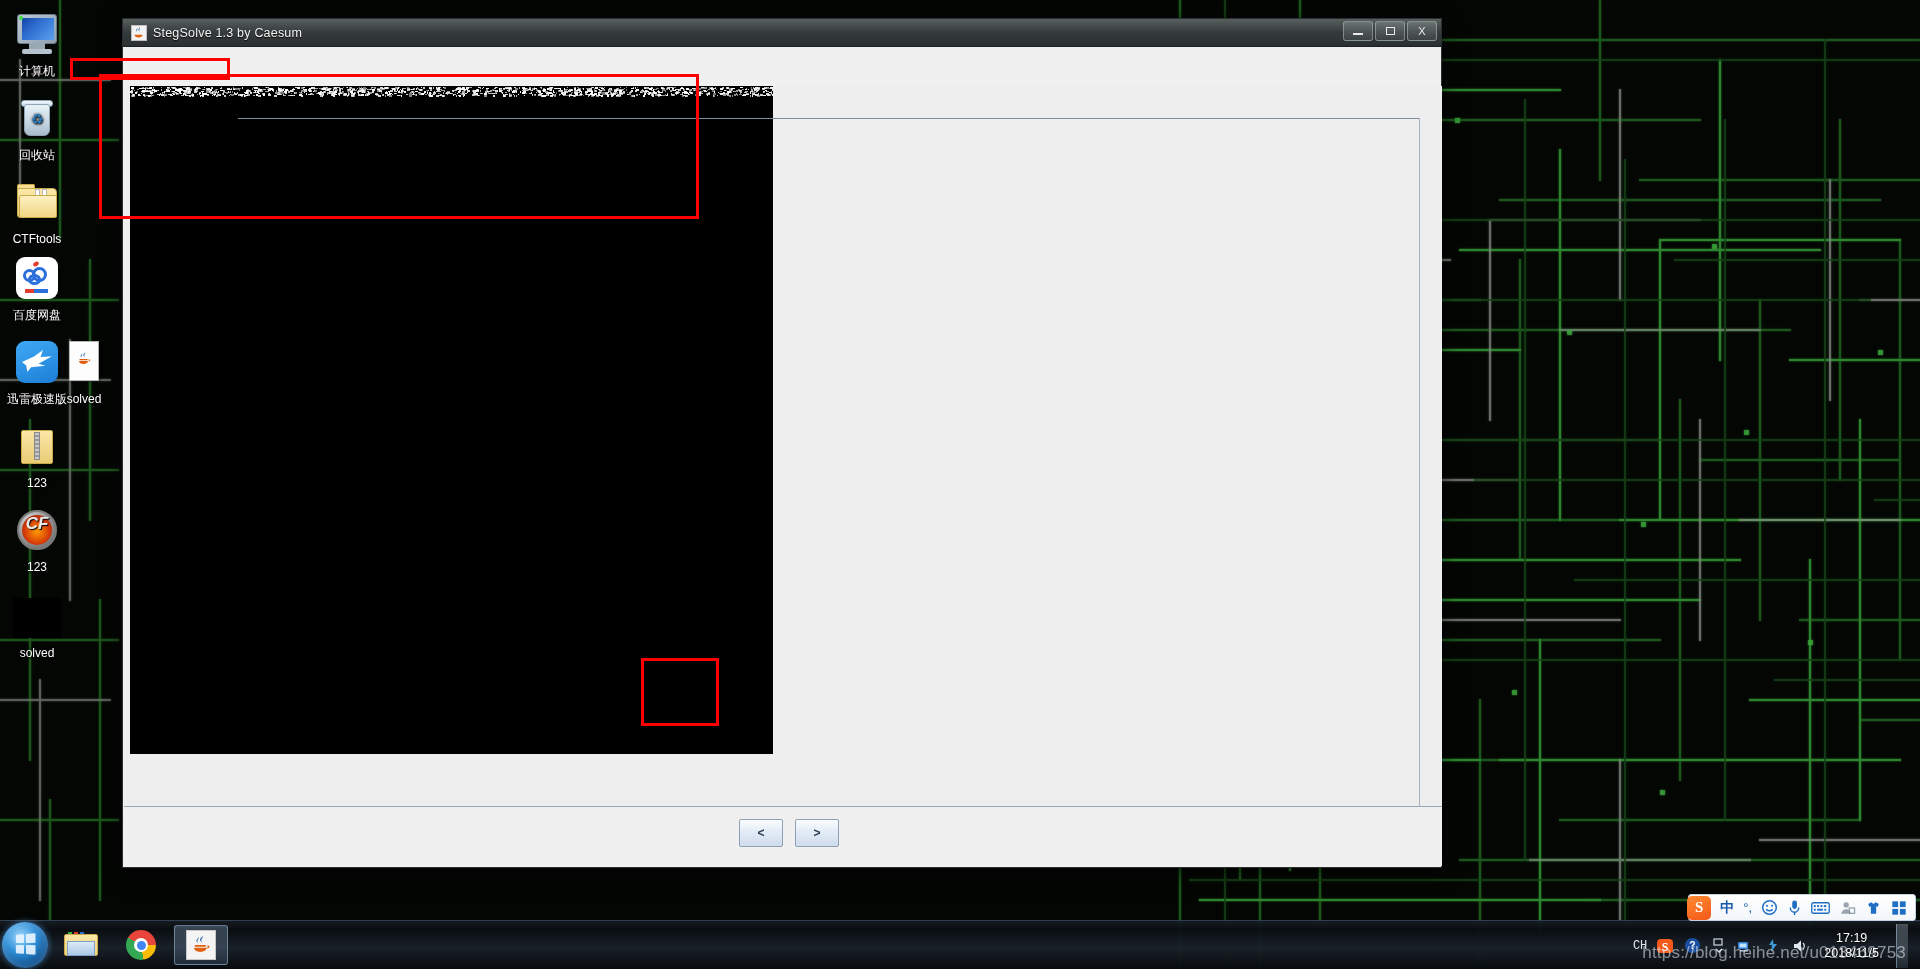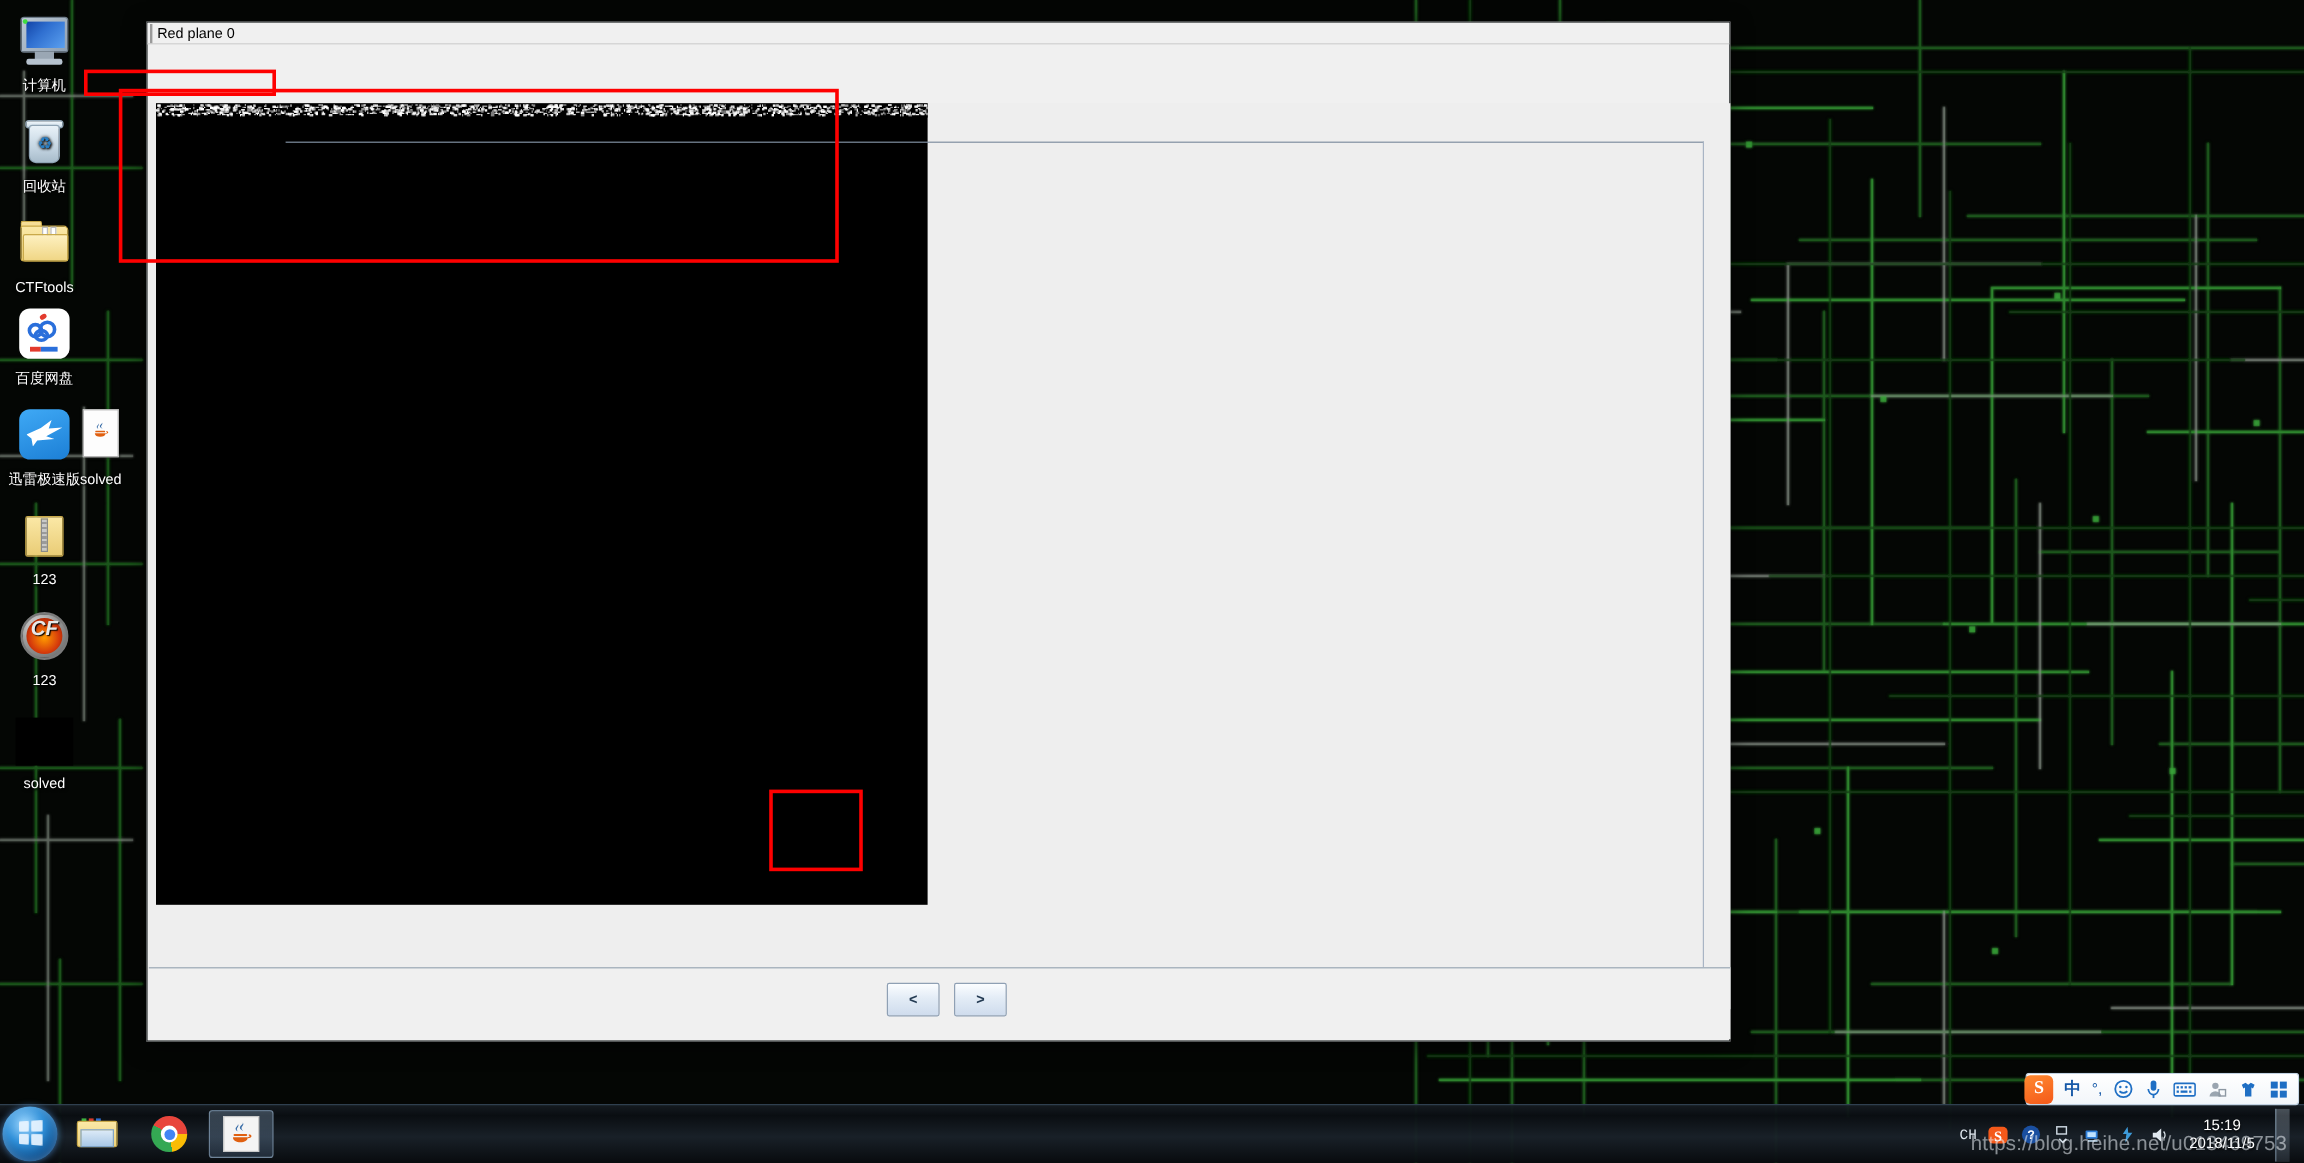--- a/index.html
+++ b/index.html
@@ -539,25 +539,44 @@
 
   <div class="dicon ic-solved" style="left:-8px; top:598px;">
     <div class="glyph" style="height:42px;">
       <div class="blk"></div>
     </div>
     <span class="cap">solved</span>
   </div>
 
   <div id="stegwin">
 
-
-
-    <div id="planelabelrow">
-      <div id="planelabel">Red plane 0</div>
+    <div id="titlebar">
+      <div id="titleicon">
+        <svg viewBox="0 0 16 16" width="14" height="14">
+          <path d="M3 10h9c0 2-2 3-4.5 3S3 12 3 10z" fill="#e06010"></path>
+          <path d="M6 2c1 1.3-.6 2-.6 3.2 0 .9 1 1.4 1 1.4s-1.8-.6-1.8-1.7C4.6 3.7 6.4 3.1 6 2z" fill="#3a6ea8"></path>
+          <path d="M9 1c1 1.6-.8 2.2-.8 3.5 0 1 1.2 1.6 1.2 1.6S7.2 5.4 7.2 4.2C7.2 2.7 9.4 2.2 9 1z" fill="#3a6ea8"></path>
+        </svg>
+      </div>
+      <span id="titletext">StegSolve 1.3 by Caesum</span>
+
+      <div class="winbtns">
+        <div class="winbtn">
+            <span class="bar"></span>
+          </div>
+        <div class="winbtn">
+            <span class="sqr"></span>
+          </div>
+        <div class="winbtn close">
+          <span>X</span>
+        </div>
+      </div>
     </div>
+
+
 
     <div id="imagearea">
       <div id="imageinner">
         <div id="noiseband">
             <span class="spk" style="left:313px;top:9px;width:2px;height:2px;opacity:0.62"></span>
             <span class="spk" style="left:169px;top:8px;width:3px;height:2px;opacity:0.99"></span>
             <span class="spk" style="left:477px;top:8px;width:2px;height:2px;opacity:0.55"></span>
             <span class="spk" style="left:21px;top:8px;width:1px;height:1px;opacity:0.54"></span>
             <span class="spk" style="left:299px;top:7px;width:3px;height:1px;opacity:0.53"></span>
             <span class="spk" style="left:179px;top:2px;width:3px;height:1px;opacity:0.98"></span>
@@ -2148,21 +2167,21 @@
       </span>
 
       <span class="trayicon">
         <svg width="16" height="16" viewBox="0 0 16 16">
           <path d="M2 6 H5 L9 2.5 V13.5 L5 10 H2 Z" fill="#dfe7ee"></path>
           <path d="M11 5 a4.5 4.5 0 0 1 0 6" fill="none" stroke="#dfe7ee" stroke-width="1.2"></path>
         </svg>
       </span>
 
       <div id="clock">
-        <div>15:19</div>
+        <div>17:19</div>
         <div>2018/11/5</div>
       </div>
 
       <div id="showdesk"></div>
     </div>
   </div>
 
   <div id="sogoubar">
     <div id="sgLogo">S</div>
     <span id="sgZh">中</span>

